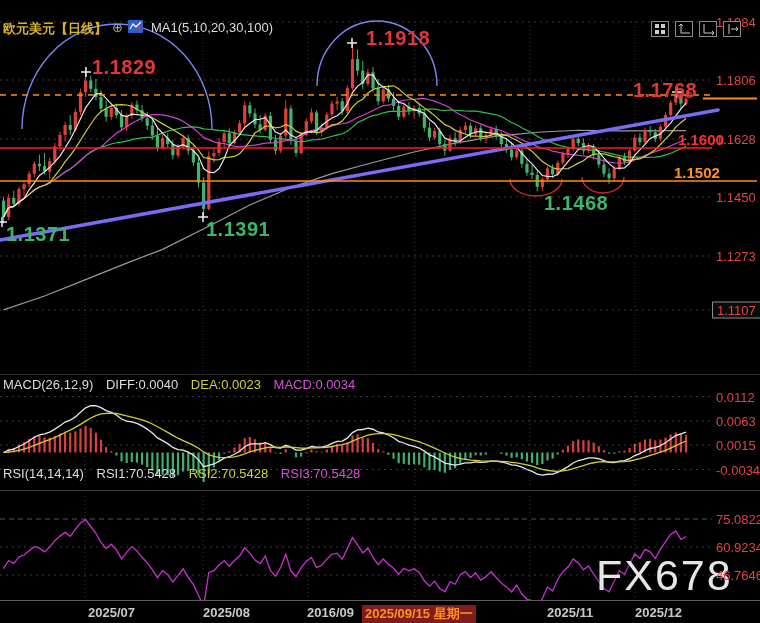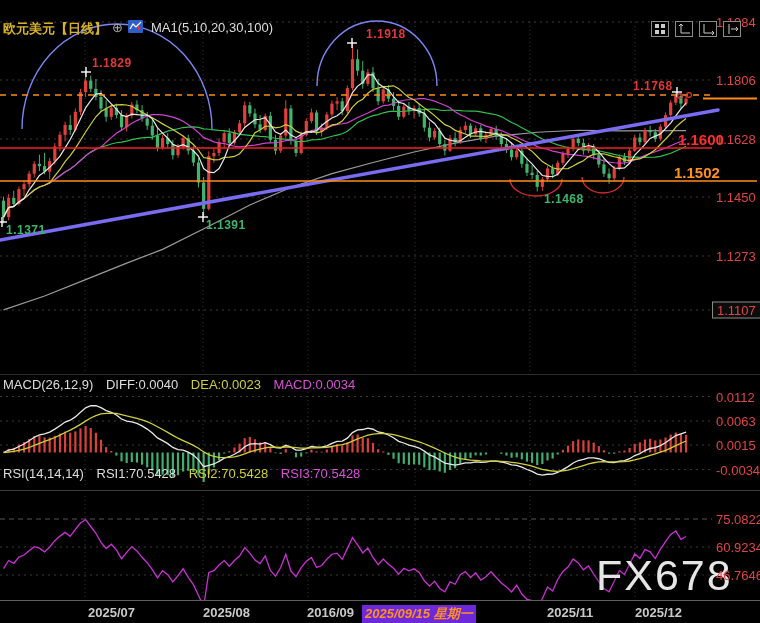--- a/index.html
+++ b/index.html
@@ -14,24 +14,24 @@
   #mavals span{font-size:13px;margin-left:11px;white-space:nowrap;font-weight:bold;}
   #tools{position:absolute;right:16px;top:1px;display:flex;gap:6px;}
   .tbtn{width:18px;height:16px;background:#000;border:1px solid #8a8a8a;padding:0;margin:0;
         display:flex;align-items:center;justify-content:center;cursor:pointer;}
   #macdhdr{position:absolute;left:3px;top:377px;z-index:4;font-size:13px;white-space:nowrap;}
   #rsihdr{position:absolute;left:3px;top:466px;z-index:4;font-size:13px;white-space:nowrap;}
   #macdhdr span,#rsihdr span{margin-right:9px;}
   .w{color:#ddd;}.y{color:#cfcf3a;}.m{color:#d950d9;}
   #xaxis{position:absolute;left:0;top:600px;width:760px;height:23px;z-index:4;border-top:1px solid #5e5e5e;background:#000;text-align:center;}
   .xl{position:absolute;top:4px;font-size:13px;font-weight:bold;color:#c8c8c8;white-space:nowrap;}
-  .xl.hl{color:#ff9022;background:#6d28d9;padding:0 3px;font-style:italic;}
+  .xl.hl{color:#ff9022;background:#7f1d1d;padding:0 3px;}
   .yl{position:absolute;left:716px;font-size:13px;color:#e04545;transform:translateY(-50%);z-index:3;white-space:nowrap;}
   .yl.boxed{left:712px;border:1px solid #8a8a8a;background:#0c0c0c;padding:0 4px;}
-  .ann{position:absolute;font-size:12px;font-weight:bold;z-index:3;white-space:nowrap;letter-spacing:.5px;}
+  .ann{position:absolute;font-size:20px;font-weight:bold;z-index:3;white-space:nowrap;letter-spacing:.5px;}
   .pl{position:absolute;font-size:15px;font-weight:bold;z-index:3;white-space:nowrap;}
   #wm{position:absolute;left:596px;top:551px;font-size:43px;font-weight:normal;color:#e6e6e6;
       letter-spacing:2px;z-index:2;text-shadow:0 0 8px rgba(0,0,0,.9);}
 </style>
 </head>
 <body>
 
 <div id="app">
   <svg id="chart" width="760" height="623">
       <line x1="85" y1="22" x2="85" y2="374" stroke="#343434" stroke-width="1" stroke-dasharray="1,3"></line>

